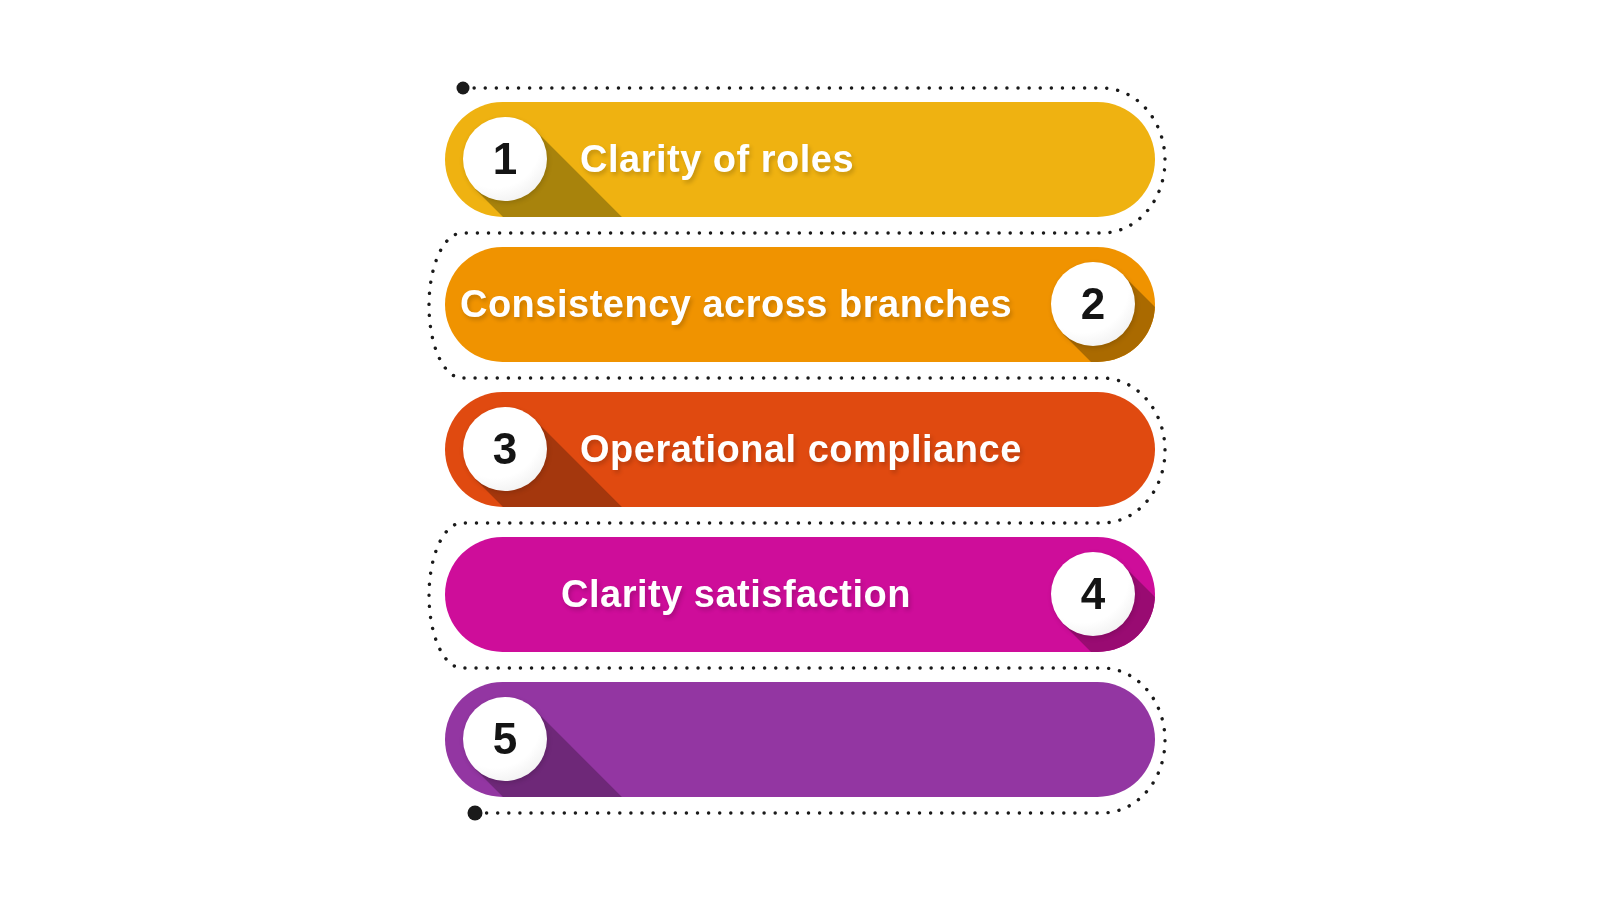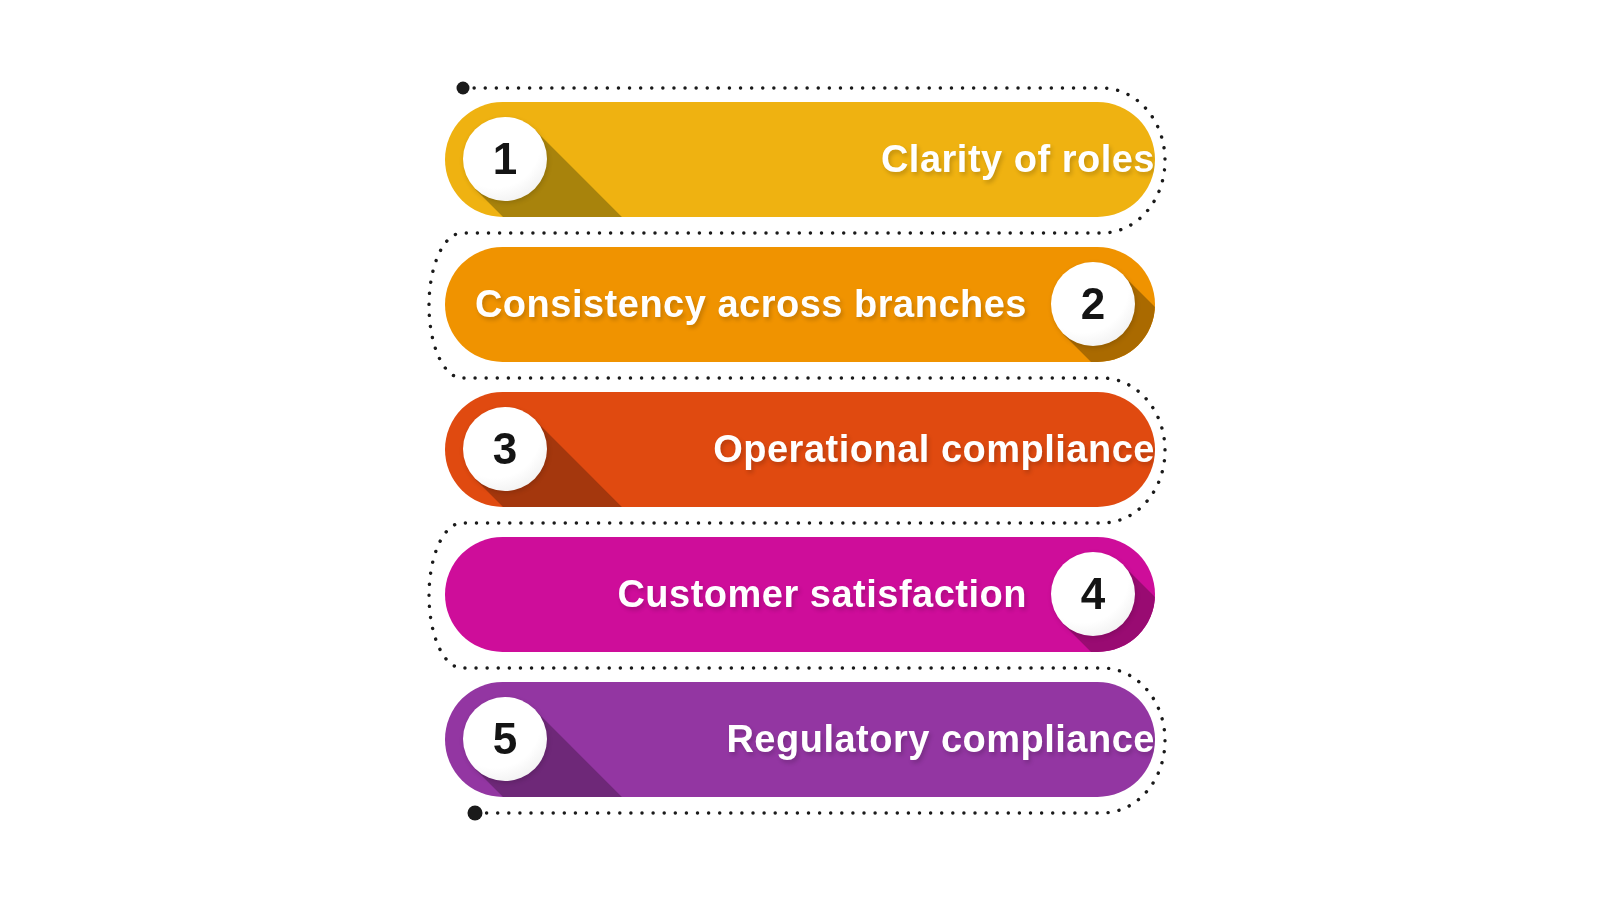--- a/index.html
+++ b/index.html
@@ -61,22 +61,22 @@
     position: relative;
     z-index: 2;
     width: 100%;
     color: #ffffff;
     font-size: 38px;
     font-weight: bold;
     letter-spacing: 0.5px;
     text-shadow: 2px 3px 4px rgba(0,0,0,0.18);
     white-space: nowrap;
   }
-  .row.circle-left  .label { text-align: right;  padding-left: 135px; }
-  .row.circle-right .label { text-align: right; padding-right: 128px; }
+  .row.circle-left  .label { text-align: left;  padding-left: 135px; }
+  .row.circle-right .label { text-align: center; padding-right: 128px; }
   .r1 { top: 102px; }
   .r2 { top: 247px; }
   .r3 { top: 392px; }
   .r4 { top: 537px; }
   .r5 { top: 682px; }
 </style>
 </head>
 <body>
 
 <div class="stage">
@@ -124,29 +124,28 @@
   </div>
 
   <div class="row r4 circle-right">
     <div class="pill" style="background: rgb(206, 13, 154);">
       <svg class="wedge-svg" viewBox="0 0 710 115" preserveAspectRatio="none">
         <polygon points="618.3,87.2 677.7,27.8 1077.7,427.8 1018.3,487.2" style="fill: rgb(153, 11, 114);"></polygon>
       </svg>
       <div class="numcircle right">
         <span>4</span>
       </div>
-      <div class="label">Customer satisfaction</div>
+      <div class="label">Clarity satisfaction</div>
     </div>
   </div>
 
   <div class="row r5 circle-left">
     <div class="pill" style="background: rgb(147, 54, 162);">
       <svg class="wedge-svg" viewBox="0 0 710 115" preserveAspectRatio="none">
         <polygon points="30.3,87.2 89.7,27.8 489.7,427.8 430.3,487.2" style="fill: rgb(110, 40, 120);"></polygon>
       </svg>
       <div class="numcircle left">
         <span>5</span>
       </div>
-      <div class="label">Regulatory compliance</div>
     </div>
   </div>
 
 </div>
 
 </body></html>

